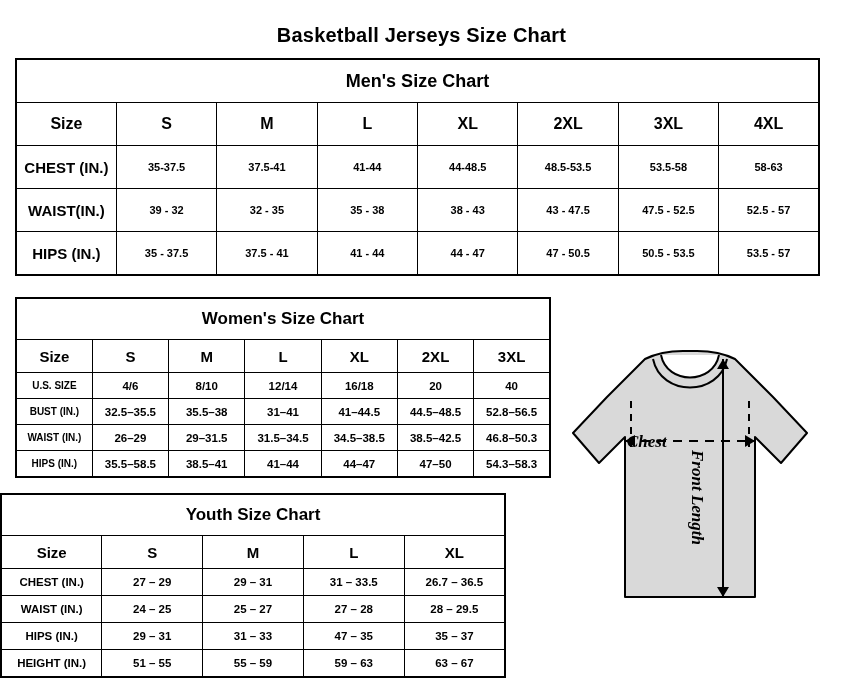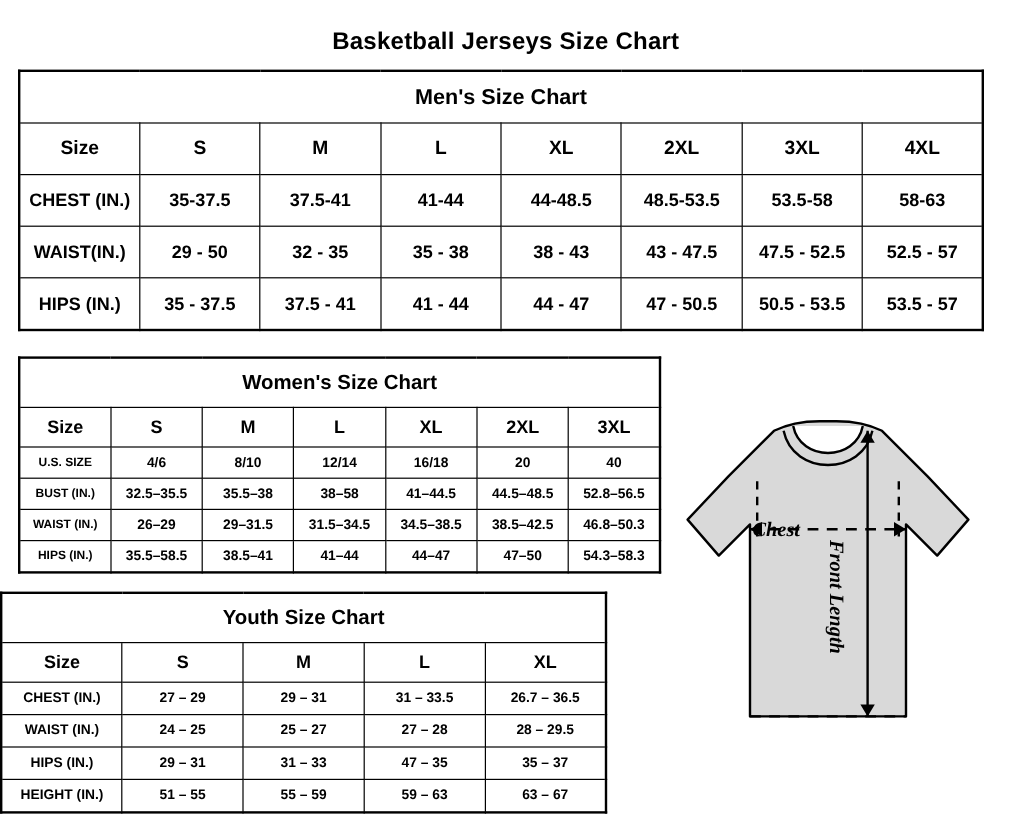--- a/index.html
+++ b/index.html
@@ -41,21 +41,21 @@
   .row-label{font-size:14px;height:33px;}
   .val-cell{font-size:14px;height:33px;}
 
   
   #men-wrap{position:absolute;left:15px;top:58px;width:805px;}
   #men-table{width:805px;}
   #men-table td{height:42px;}
   #men-table .caption-cell{height:42px;font-size:18px;}
   #men-table .head-cell{font-size:16px;}
   #men-table .row-label{font-size:15px;}
-  #men-table .val-cell{font-size:15px;}
+  #men-table .val-cell{font-size:11px;}
 
   
   #women-wrap{position:absolute;left:15px;top:297px;width:536px;}
   #women-table{width:536px;}
   #women-table .caption-cell{height:40px;font-size:17px;}
   #women-table .head-cell{height:32px;font-size:15px;}
   #women-table .row-label{height:25px;font-size:10px;}
   #women-table .val-cell{height:25px;font-size:11.5px;}
 
   
@@ -109,21 +109,21 @@
       <td class="val-cell">35-37.5</td>
       <td class="val-cell">37.5-41</td>
       <td class="val-cell">41-44</td>
       <td class="val-cell">44-48.5</td>
       <td class="val-cell">48.5-53.5</td>
       <td class="val-cell">53.5-58</td>
       <td class="val-cell">58-63</td>
     </tr>
     <tr>
       <td class="row-label">WAIST(IN.)</td>
-      <td class="val-cell">29 - 50</td>
+      <td class="val-cell">39 - 32</td>
       <td class="val-cell">32 - 35</td>
       <td class="val-cell">35 - 38</td>
       <td class="val-cell">38 - 43</td>
       <td class="val-cell">43 - 47.5</td>
       <td class="val-cell">47.5 - 52.5</td>
       <td class="val-cell">52.5 - 57</td>
     </tr>
     <tr>
       <td class="row-label">HIPS (IN.)</td>
       <td class="val-cell">35 - 37.5</td>
@@ -159,21 +159,21 @@
       <td class="val-cell">8/10</td>
       <td class="val-cell">12/14</td>
       <td class="val-cell">16/18</td>
       <td class="val-cell">20</td>
       <td class="val-cell">40</td>
     </tr>
     <tr>
       <td class="row-label">BUST (IN.)</td>
       <td class="val-cell">32.5–35.5</td>
       <td class="val-cell">35.5–38</td>
-      <td class="val-cell">38–58</td>
+      <td class="val-cell">31–41</td>
       <td class="val-cell">41–44.5</td>
       <td class="val-cell">44.5–48.5</td>
       <td class="val-cell">52.8–56.5</td>
     </tr>
     <tr>
       <td class="row-label">WAIST (IN.)</td>
       <td class="val-cell">26–29</td>
       <td class="val-cell">29–31.5</td>
       <td class="val-cell">31.5–34.5</td>
       <td class="val-cell">34.5–38.5</td>

